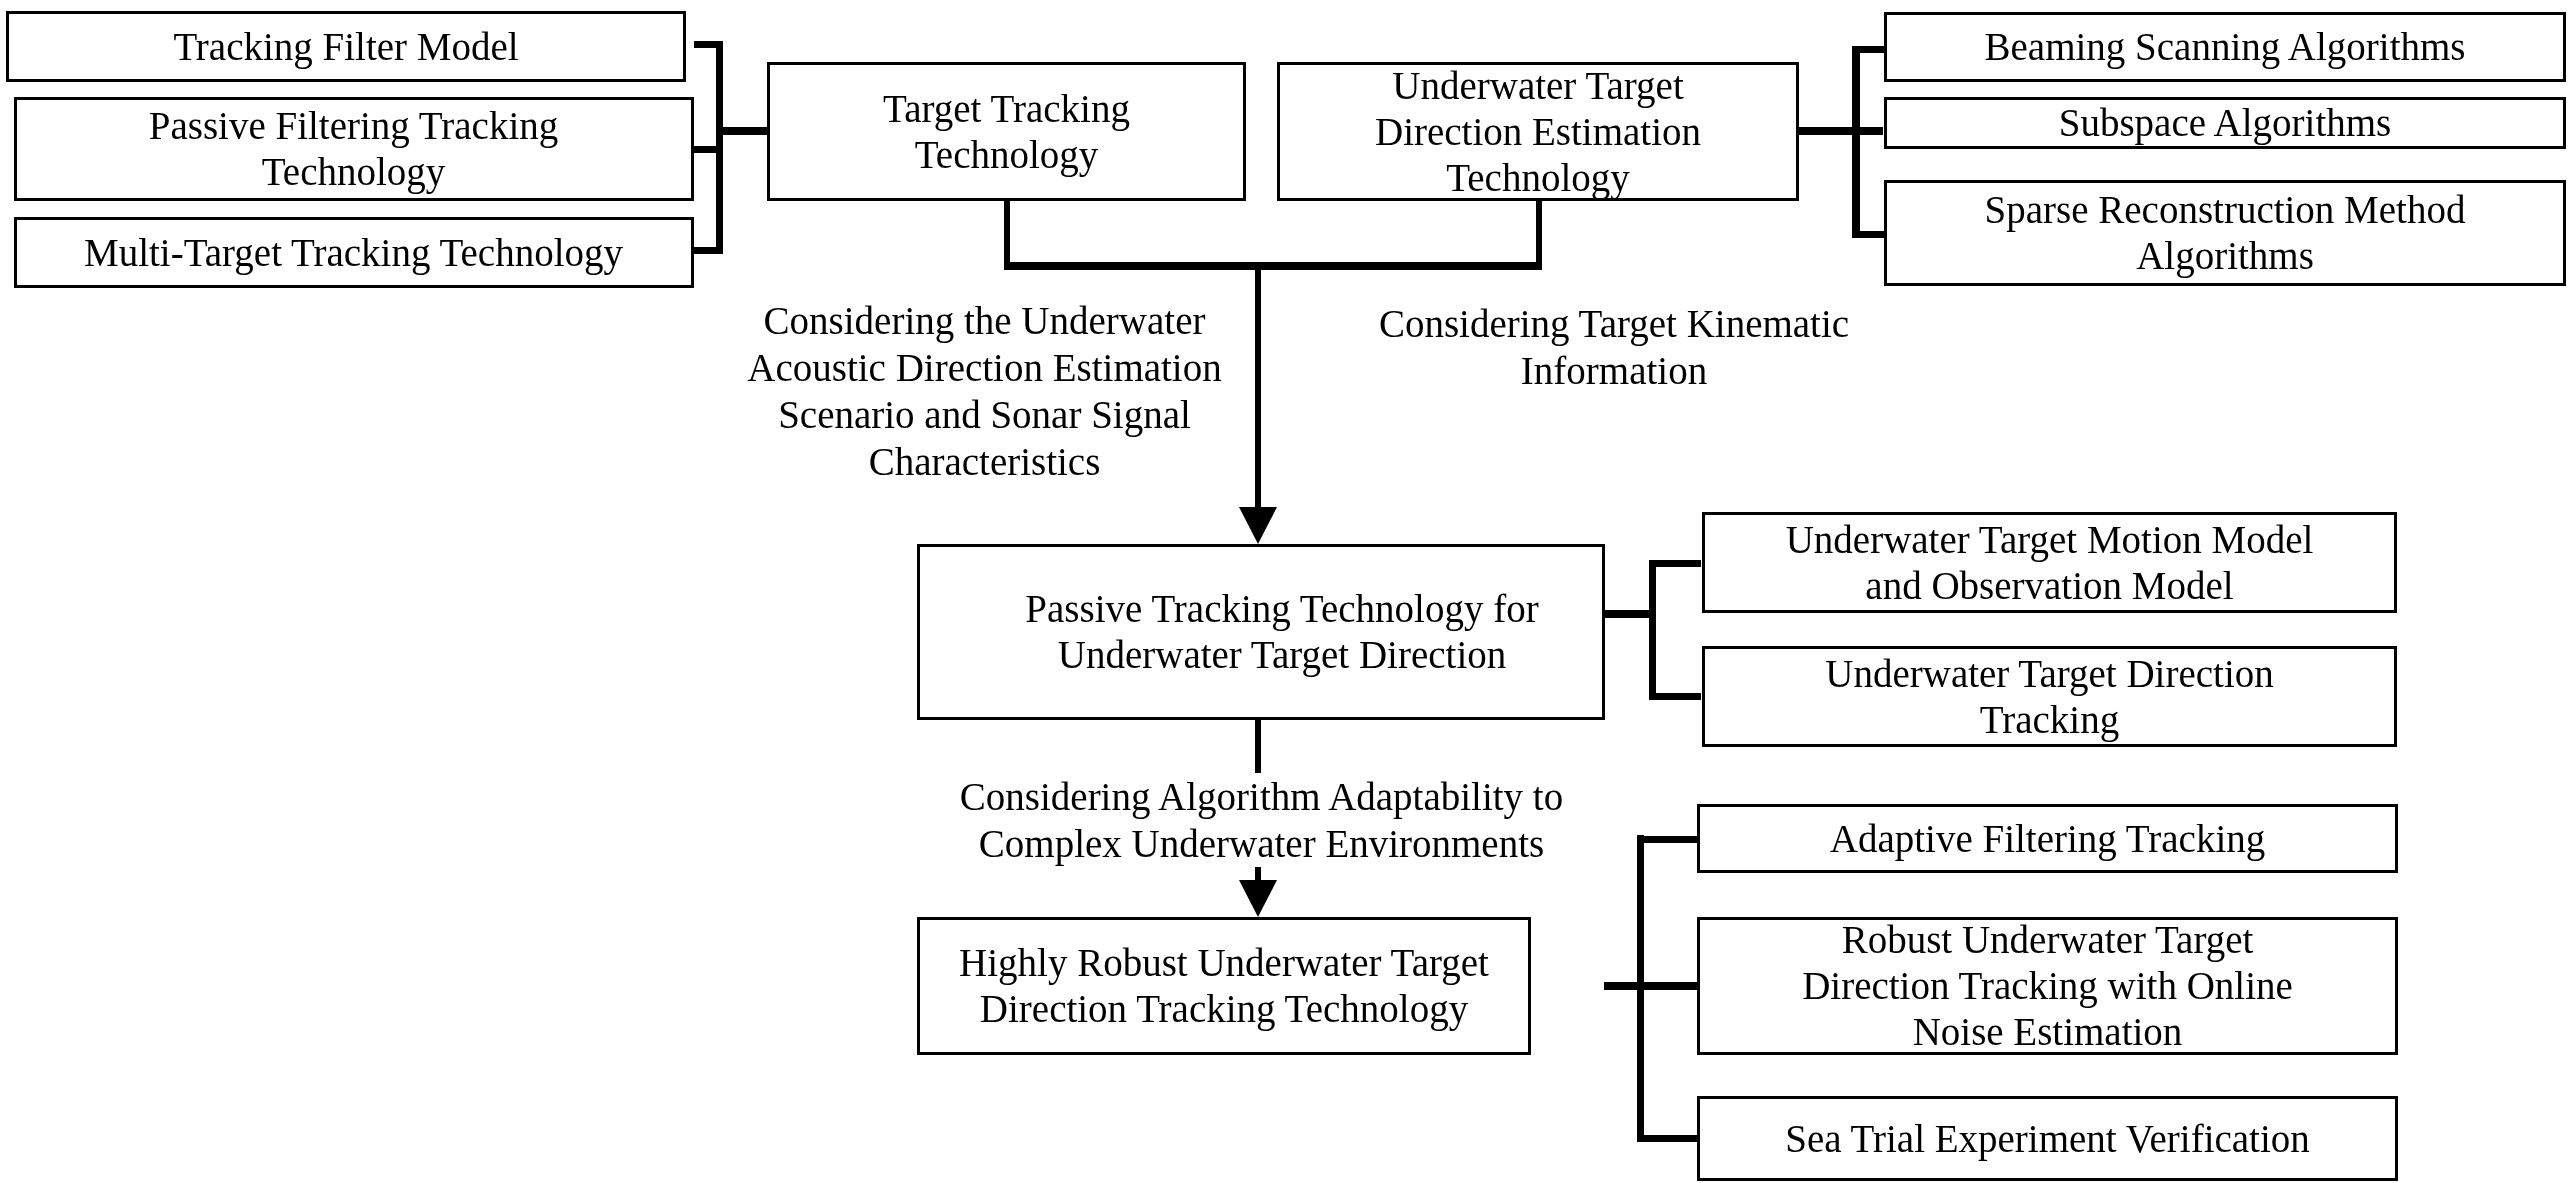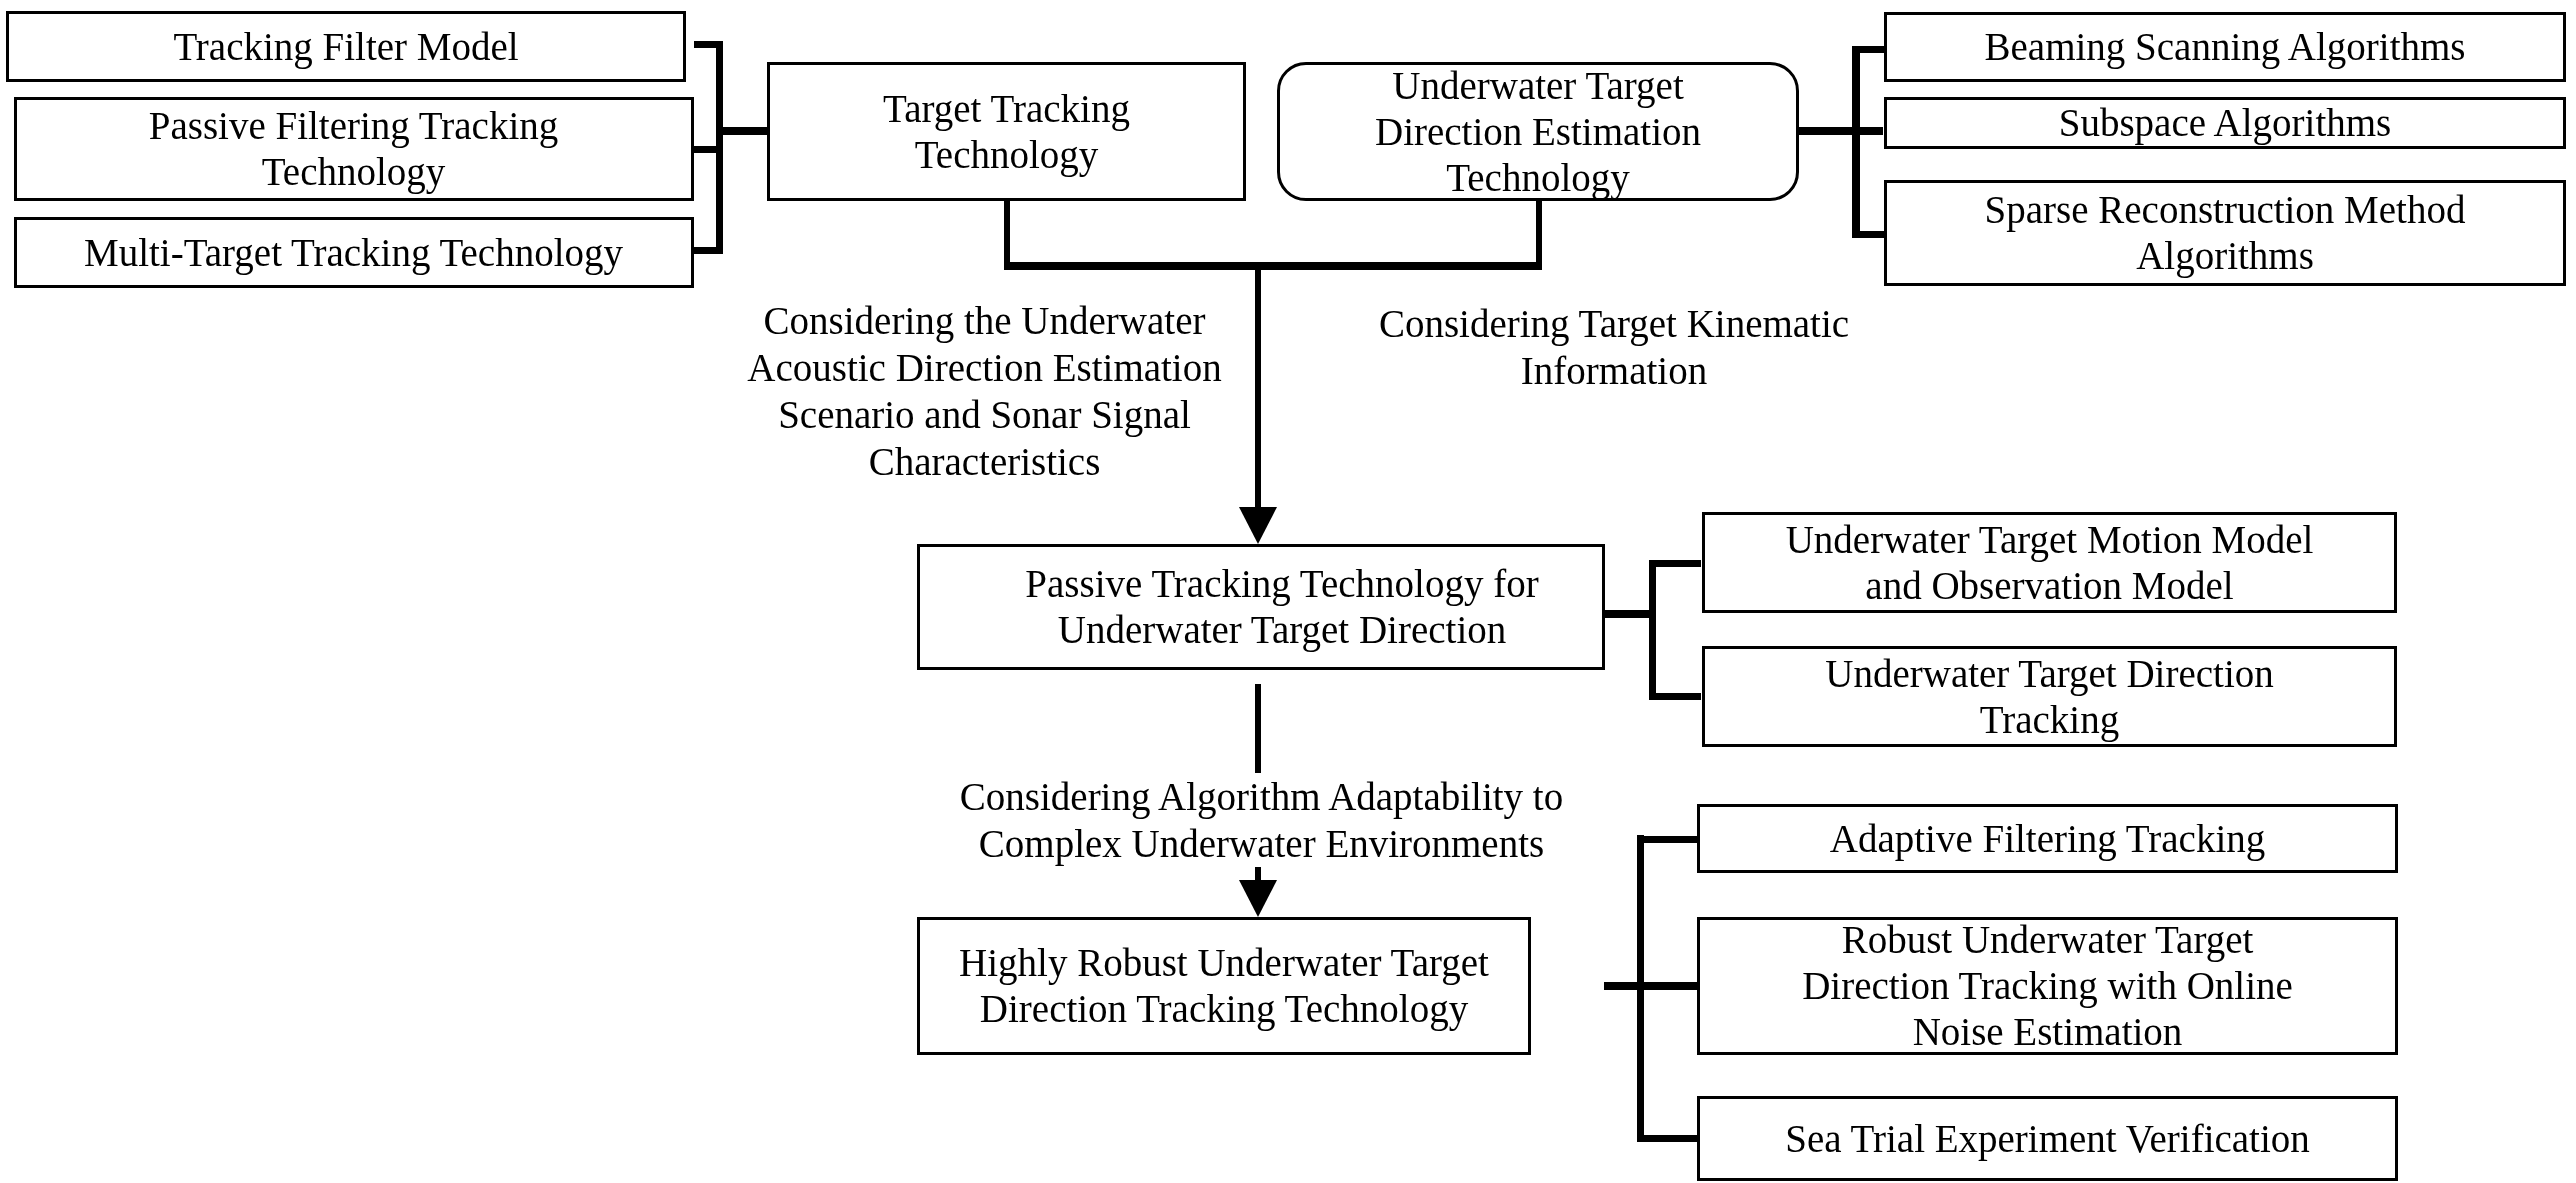--- a/index.html
+++ b/index.html
@@ -52,29 +52,29 @@
     border-top: 37px solid #000000;
   }
 
   
   #box-a1 { left: 6px;  top: 11px;  width: 680px; height: 71px; }
   #box-a2 { left: 13.5px;  top: 97px; width: 680px; height: 104px; }
   #box-a3 { left: 13.5px;  top: 217px; width: 680px; height: 71px; }
 
   
   #box-t  { left: 767px;  top: 62px; width: 479px; height: 139px; }
-  #box-u  { left: 1277px; top: 62px; width: 522px; height: 139px; border-radius: 29px; }
+  #box-u  { left: 1277px; top: 62px; width: 522px; height: 139px; }
 
   
   #box-b1 { left: 1884px; top: 11.8px;  width: 682px; height: 70px; }
   #box-b2 { left: 1884px; top: 97px; width: 682px; height: 52px; }
   #box-b3 { left: 1884px; top: 180px; width: 682px; height: 106px; }
 
   
-  #box-p  { left: 917px; top: 544px; width: 688px; height: 126px; padding-left: 42px; }
+  #box-p  { left: 917px; top: 544px; width: 688px; height: 176px; padding-left: 42px; }
   #box-c1 { left: 1702px; top: 512px; width: 695px; height: 101px; }
   #box-c2 { left: 1702px; top: 646px; width: 695px; height: 101px; }
 
   
   #box-h  { left: 917px; top: 917px; width: 614px; height: 138px; }
   #box-d1 { left: 1697px; top: 804px;  width: 701px; height: 69px; }
   #box-d2 { left: 1697px; top: 917px; width: 701px; height: 138px; }
   #box-d3 { left: 1697px; top: 1096px; width: 701px; height: 85px; }
 
   

